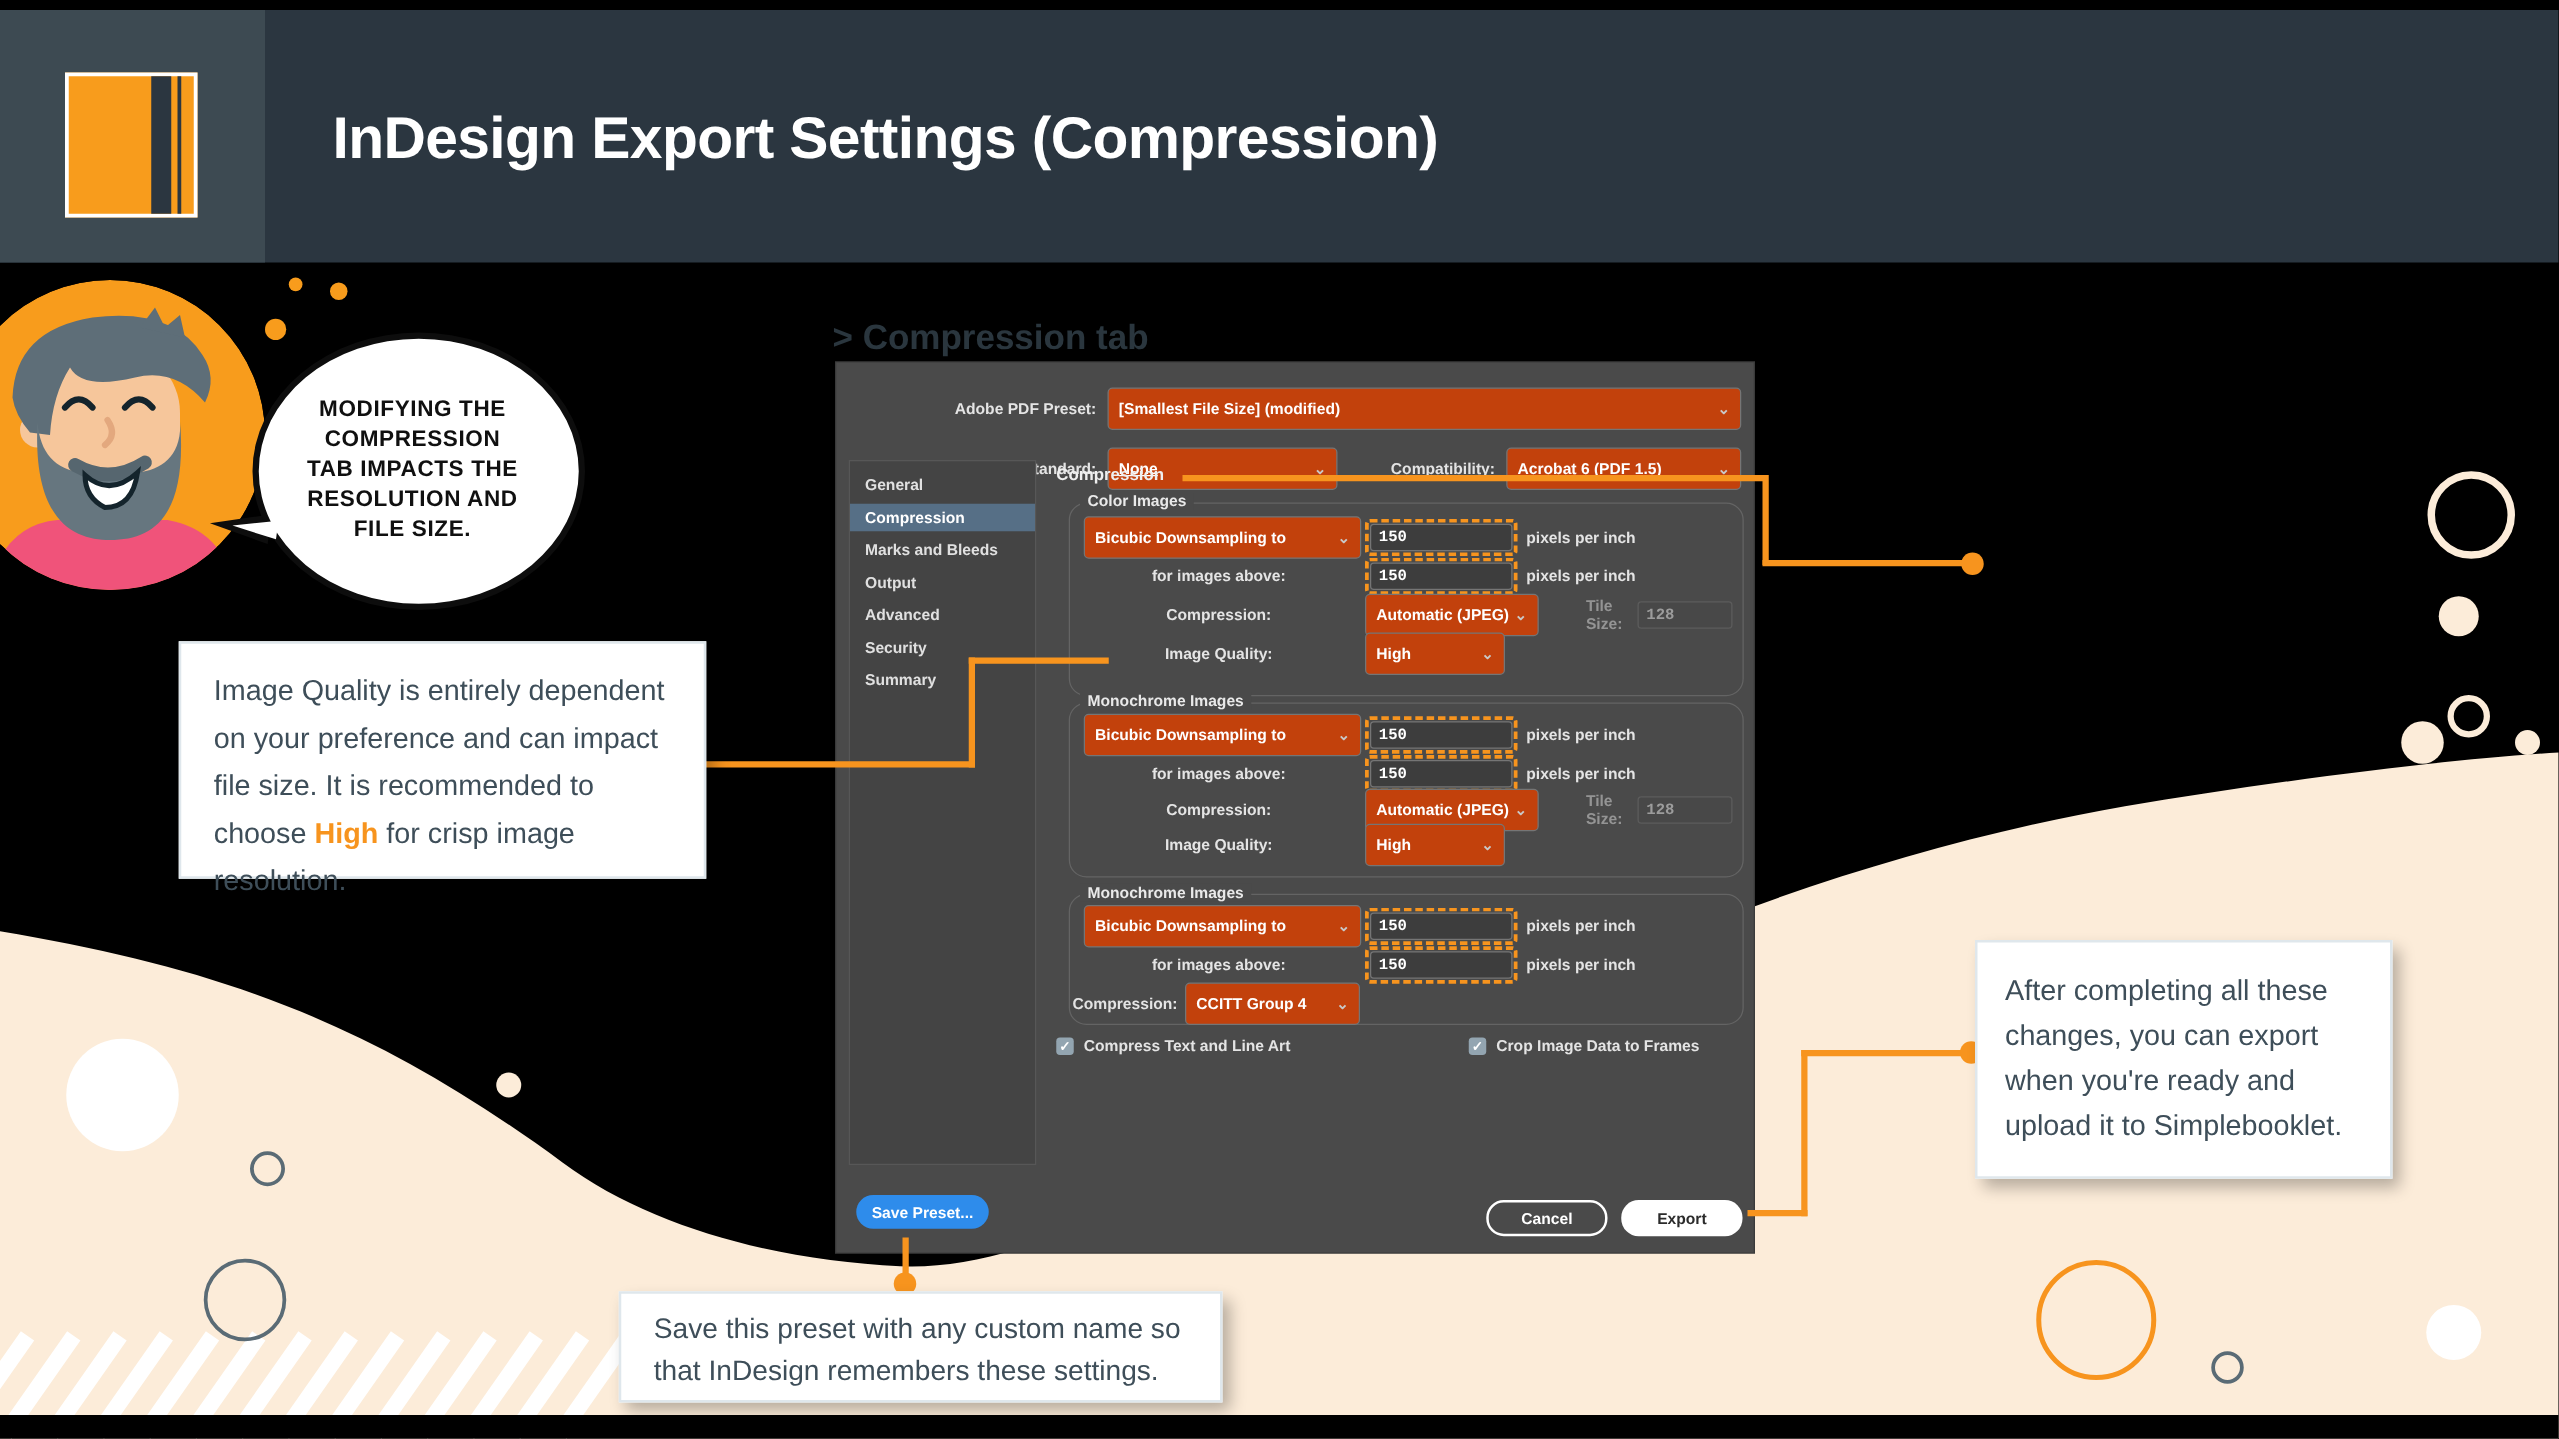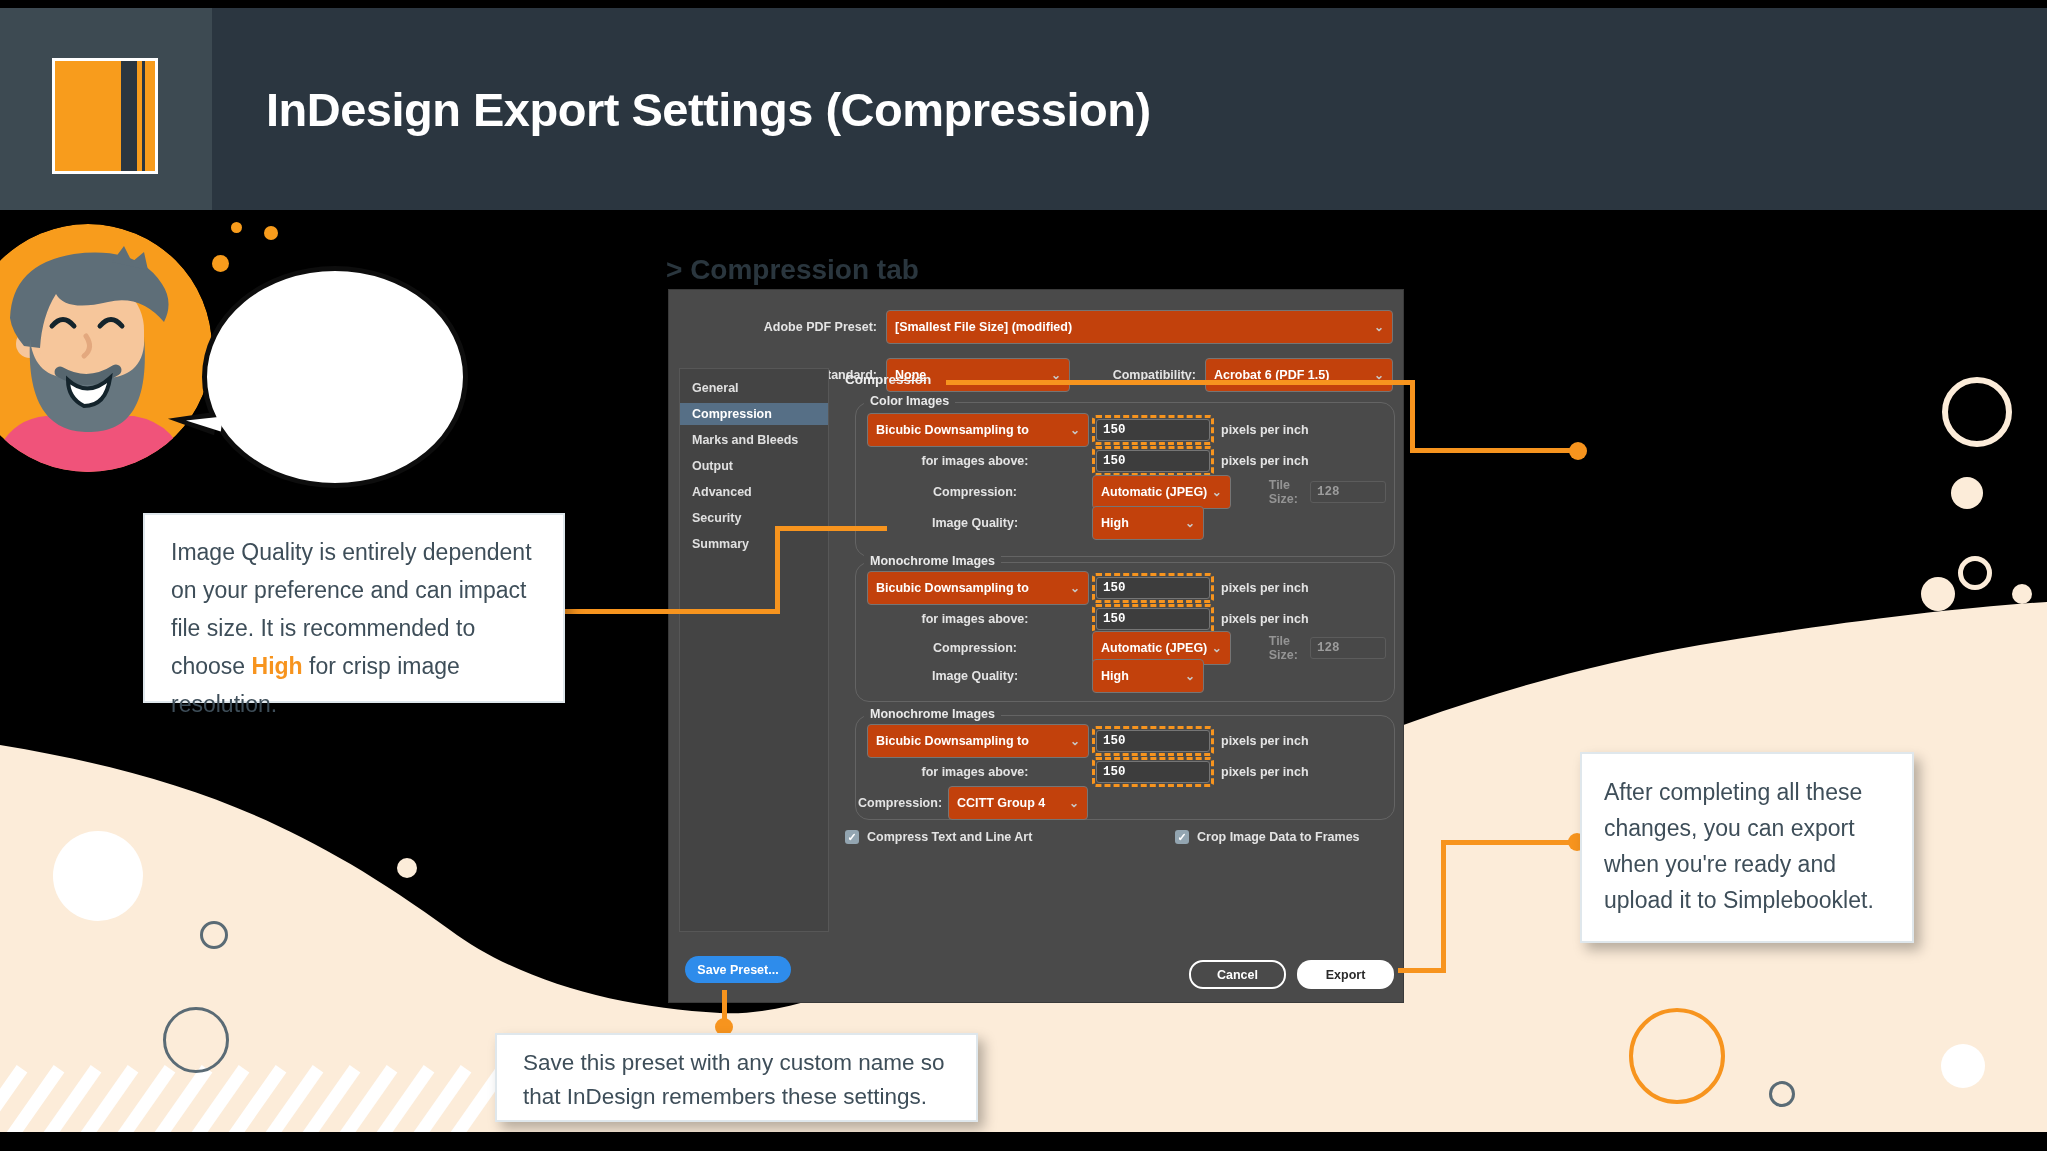--- a/index.html
+++ b/index.html
@@ -176,20 +176,25 @@
       <path d="M106 158 Q126 176 148 156 Q144 184 122 184 Q106 176 106 158 Z" fill="#ffffff" stroke="#14242C" stroke-width="4"></path>
       <path d="M90 104 q 11 -13 22 0" stroke="#14242C" stroke-width="5" fill="none" stroke-linecap="round"></path>
       <path d="M138 104 q 11 -13 22 0" stroke="#14242C" stroke-width="5" fill="none" stroke-linecap="round"></path>
       <path d="M124 114 q 8 12 -2 20" stroke="#E3A87E" stroke-width="5" fill="none" stroke-linecap="round"></path>
     </g>
   </svg>
 
   <div class="bubble-tail"></div>
   <div class="bubble"></div>
   <div class="bubble-tail2"></div>
+  <div class="bubble-text">MODIFYING THE
+COMPRESSION
+TAB IMPACTS THE
+RESOLUTION AND
+FILE SIZE.</div>
 
   <div class="section-heading">&gt; Compression tab</div>
 
   <div class="dialog">
 
     <div class="trow" style="top:20px;">
       <span class="tlabel">Adobe PDF Preset:</span>
       <div class="dd" style="flex:1;">
         <span>[Smallest File Size] (modified)</span>
         <span class="chev">⌄</span>

